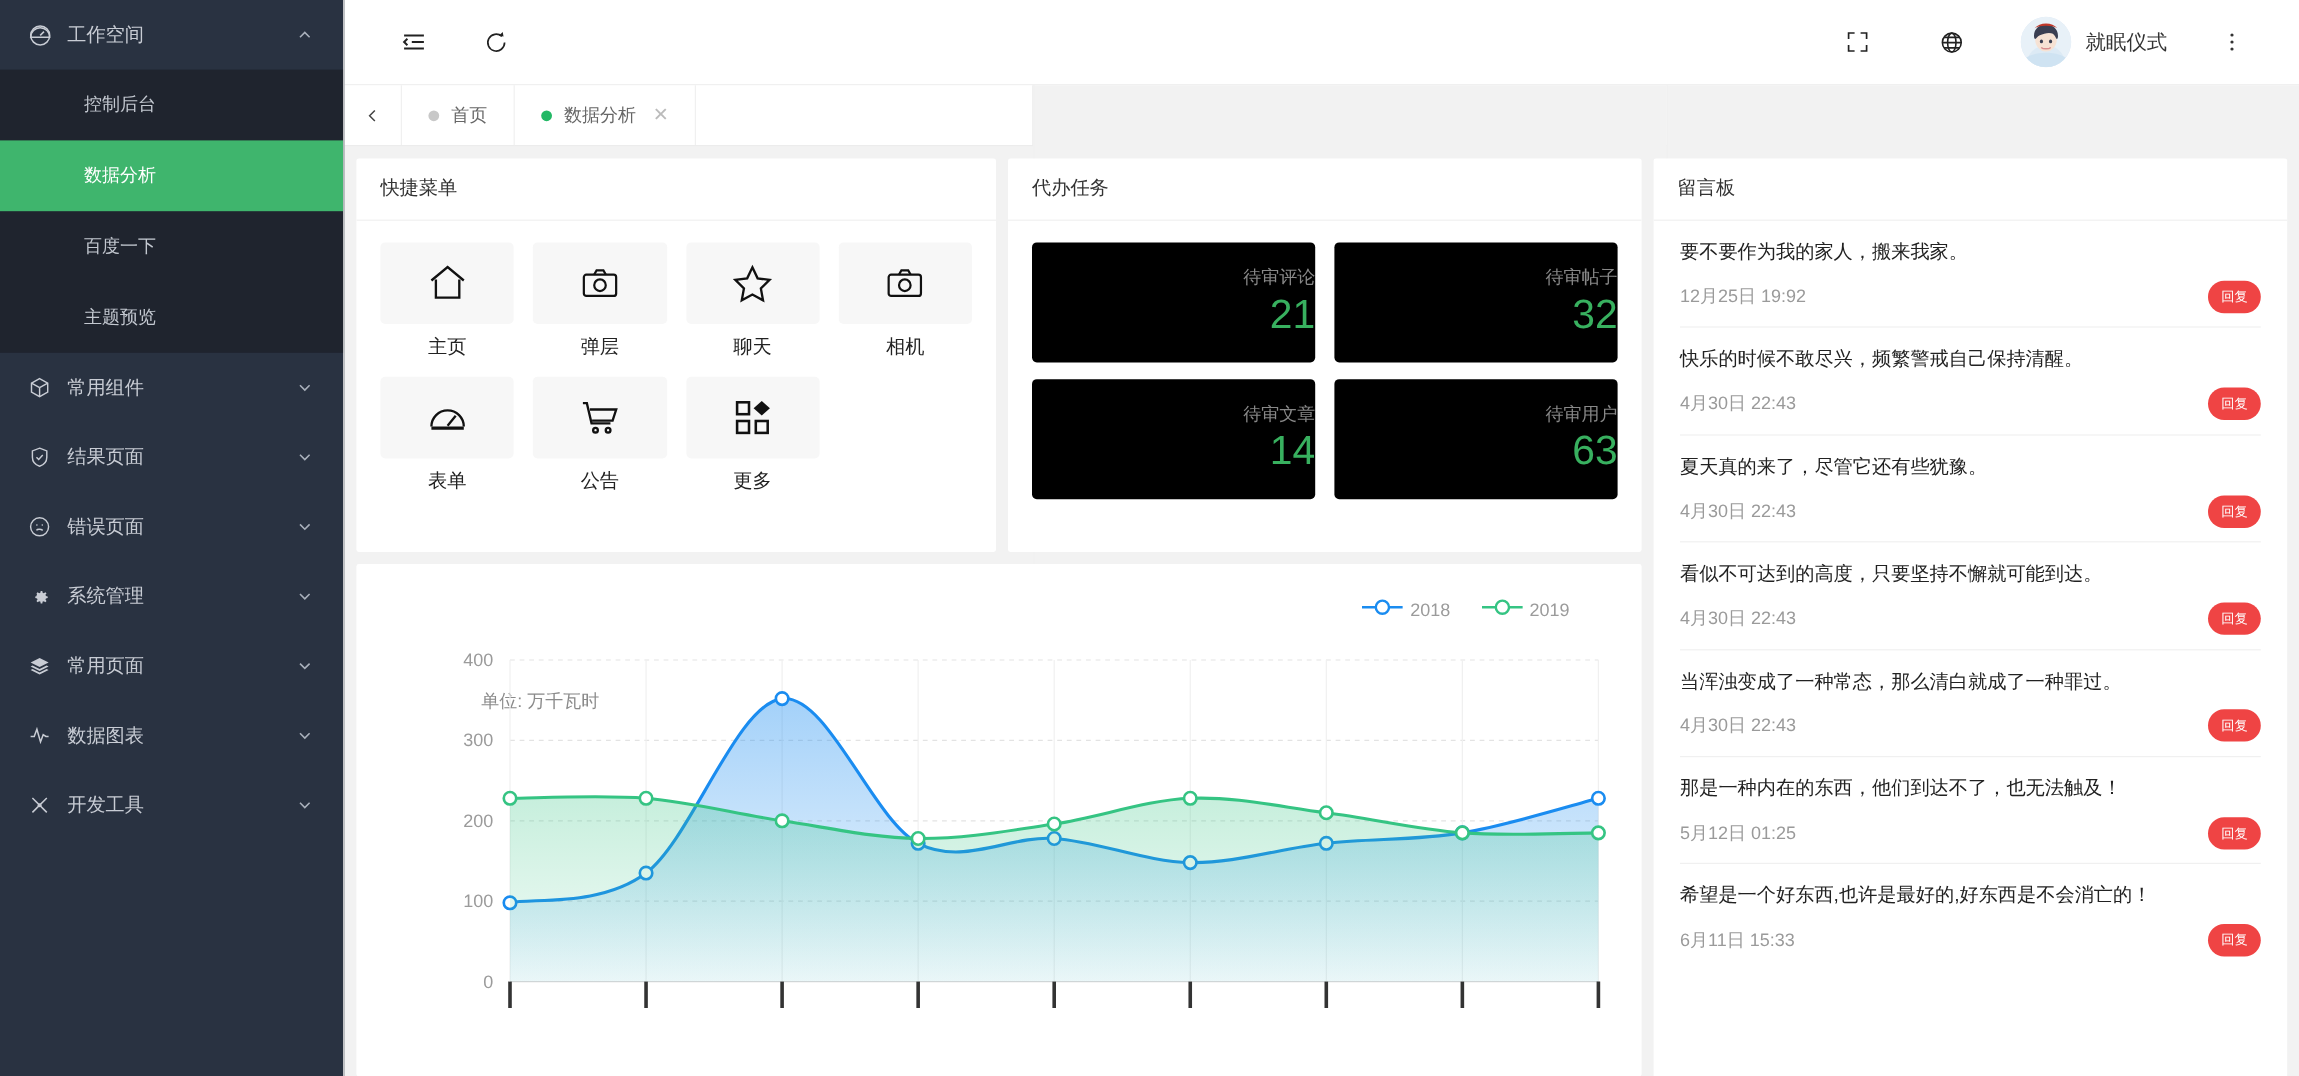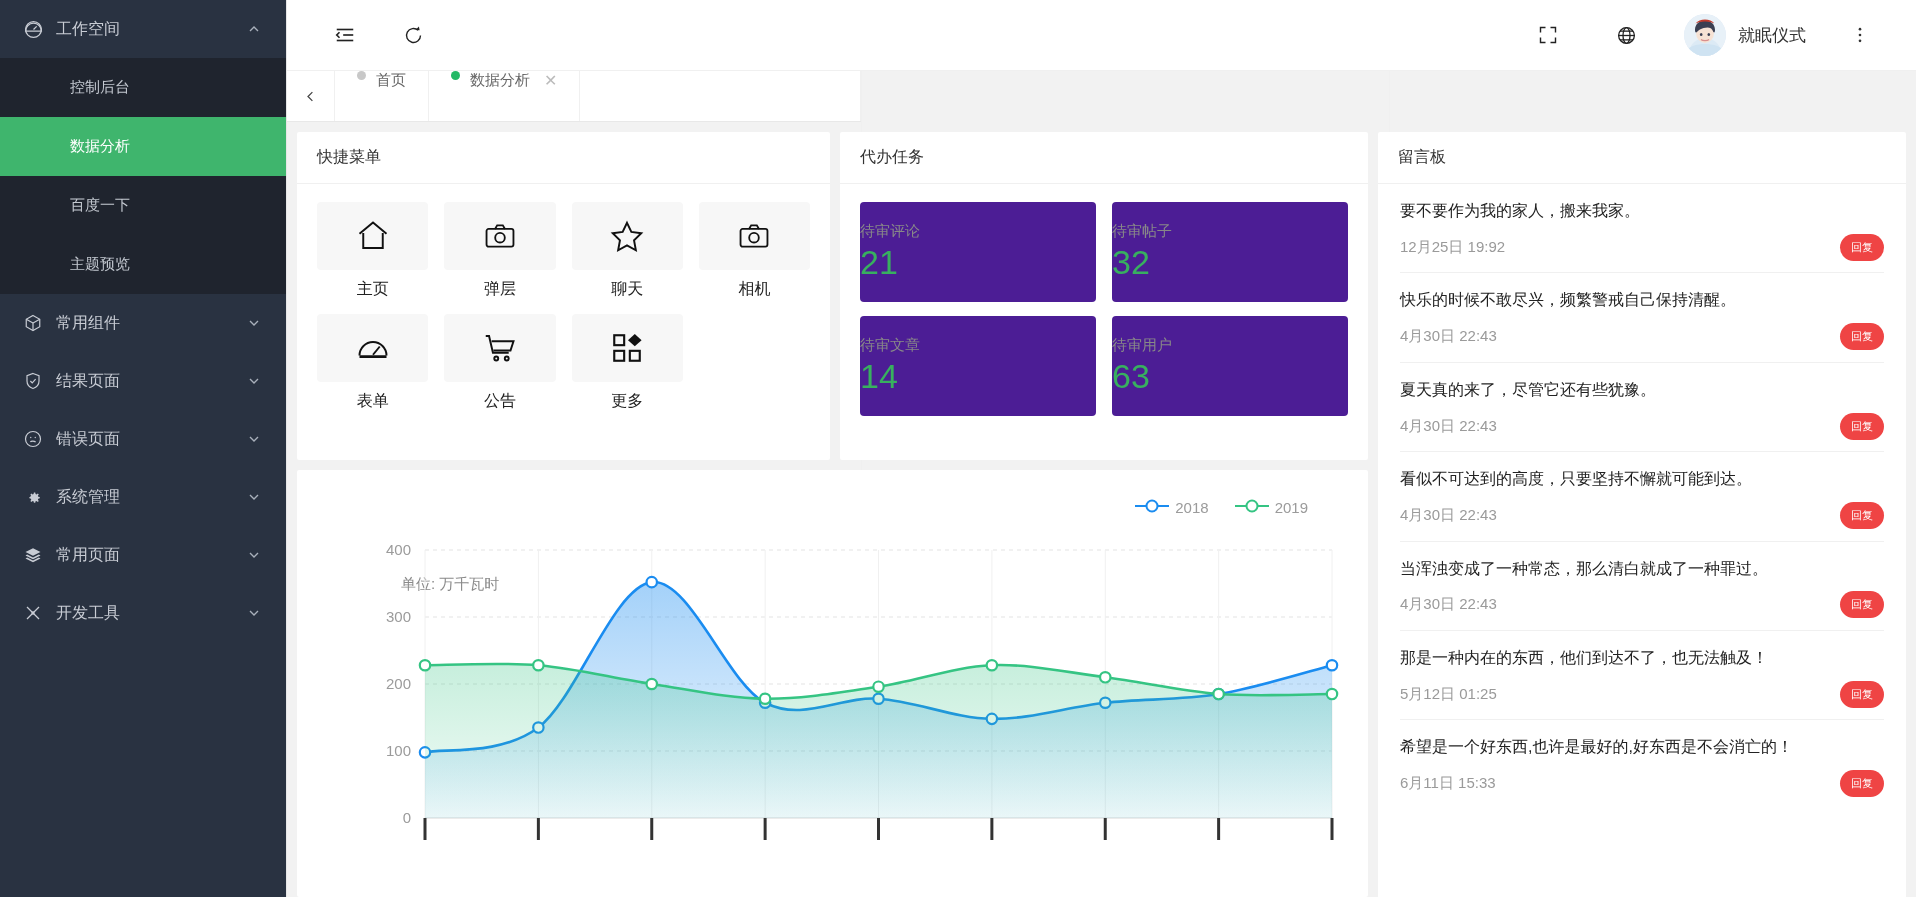--- a/index.html
+++ b/index.html
@@ -74,21 +74,21 @@
     border-bottom: 1px solid #e8e8e8;
     flex: 0 0 52px;
   }
   .tab-arrow {
     width: 48px; display: flex; align-items: center; justify-content: center;
     border-right: 1px solid #f0f0f0; color: #555; cursor: pointer;
   }
   .tab-arrow.right { border-right: none; border-left: 1px solid #f0f0f0; }
   .tabs { display: flex; align-items: stretch; flex: 1; min-width: 0; }
   .tab {
-    display: flex; align-items: flex-start; gap: 10px; padding: 0 22px;
+    display: flex; align-items: center; gap: 10px; padding: 0 22px;
     font-size: 15px; color: #666; border-right: 1px solid #f0f0f0; cursor: pointer;
     white-space: nowrap;
   }
   .tab .dot { width: 9px; height: 9px; border-radius: 50%; background: #c8c8c8; }
   .tab.active .dot { background: #23b865; }
   .tab .x { color: #bbb; font-size: 16px; margin-left: 4px; }
   .tab-tail { flex: 1; border-right: 1px solid #f0f0f0; }
 
   .content {
     flex: 1; overflow: hidden; padding: 10px 10px 0 10px;
@@ -107,22 +107,22 @@
   .q-cell { display: flex; flex-direction: column; align-items: center; cursor: pointer; }
   .q-box {
     width: 100%; height: 68px; background: #f7f7f7; border-radius: 4px;
     display: flex; align-items: center; justify-content: center; color: #111;
   }
   .q-lbl { margin-top: 9px; font-size: 16px; color: #222; }
 
   .c-todo { flex: 0 0 528px; }
   .todo-grid { display: grid; grid-template-columns: 1fr 1fr; gap: 14px 16px; }
   .t-cell {
-    background: #4c1d95; border-radius: 4px; height: 100px;
-    display: flex; flex-direction: column; align-items: flex-start; justify-content: center;
+    background: #000000; border-radius: 4px; height: 100px;
+    display: flex; flex-direction: column; align-items: flex-end; justify-content: center;
     cursor: pointer;
   }
   .t-lbl { font-size: 15px; color: #888; }
   .t-num { font-size: 34px; color: #38b05f; margin-top: 2px; font-weight: 400; }
 
   .c-msg { flex: 1; min-width: 0; }
   .row2 { flex: 1; display: flex; gap: 10px; min-height: 0; }
   .c-chart { flex: 0 0 1071px; position: relative; }
 
   
@@ -249,20 +249,33 @@
         </svg>
       </span>
       <span class="lbl">常用页面</span>
       <span class="chev">
         <svg width="16" height="16" viewBox="0 0 24 24" fill="none" stroke="currentColor" stroke-width="2">
             <polyline points="6,9 12,15 18,9"></polyline>
           </svg>
       </span>
     </div>
 
+    <div class="nav-item">
+      <span class="ic">
+        <svg width="18" height="18" viewBox="0 0 24 24" fill="none" stroke="currentColor" stroke-width="1.7">
+          <polyline points="2,13 6,13 9,5 13,19 16,11 19,13 22,13"></polyline>
+        </svg>
+      </span>
+      <span class="lbl">数据图表</span>
+      <span class="chev">
+        <svg width="16" height="16" viewBox="0 0 24 24" fill="none" stroke="currentColor" stroke-width="2">
+            <polyline points="6,9 12,15 18,9"></polyline>
+          </svg>
+      </span>
+    </div>
 
     <div class="nav-item">
       <span class="ic">
         <svg width="18" height="18" viewBox="0 0 24 24" fill="none" stroke="currentColor" stroke-width="1.7">
           <line x1="4" y1="4" x2="20" y2="20"></line>
             <line x1="20" y1="4" x2="4" y2="20"></line>
           <circle cx="12" cy="12" r="2.2" fill="currentColor" stroke="none"></circle>
         </svg>
       </span>
       <span class="lbl">开发工具</span>

